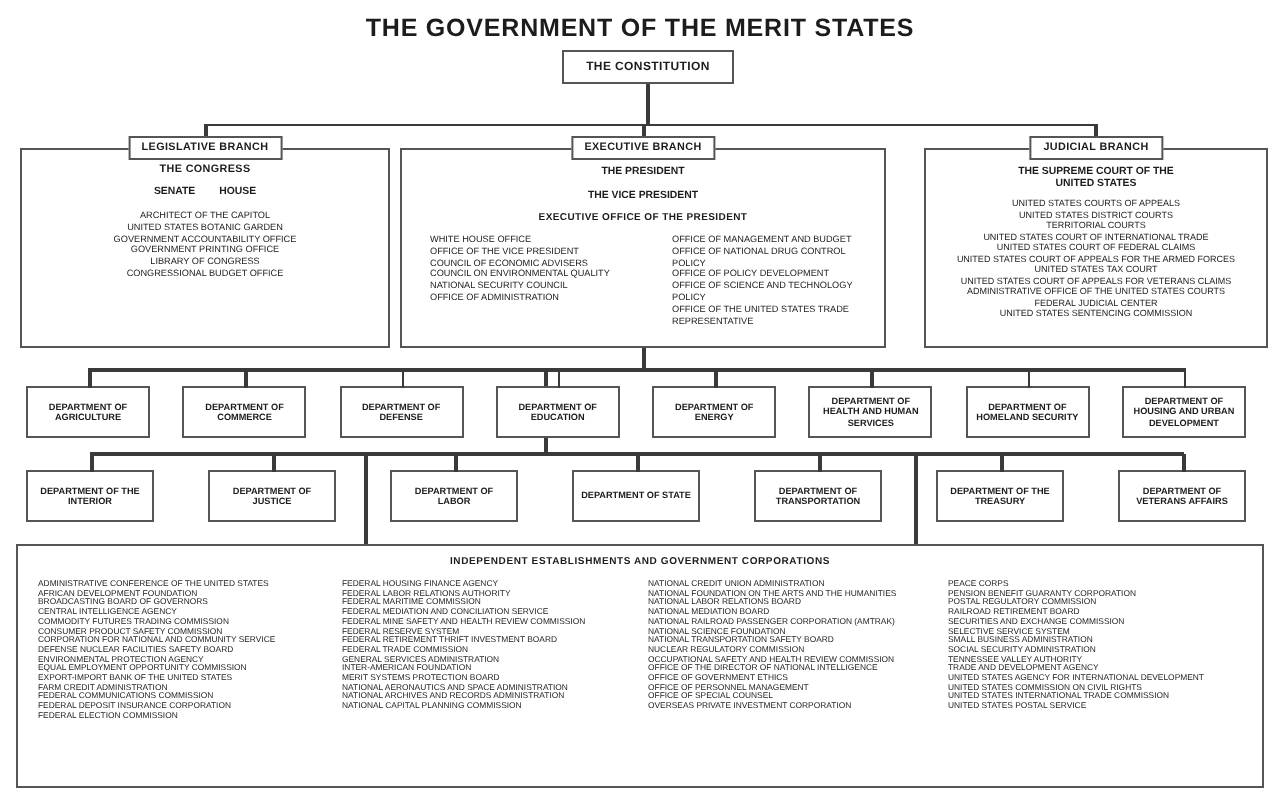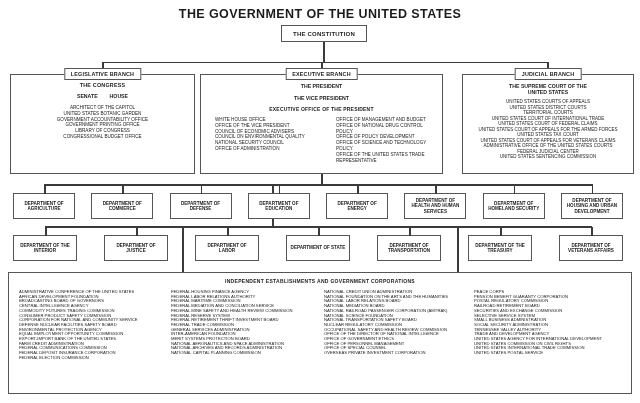--- a/index.html
+++ b/index.html
@@ -62,21 +62,21 @@
   .icol.c1{left:10px;}
   .icol.c2{left:162px;}
   .icol.c3{left:315px;}
   .icol.c4{left:465px;}
 </style>
 </head>
 <body>
 
 <div class="canvas">
 
-  <div class="page-title">THE GOVERNMENT OF THE UNITED STATES</div>
+  <div class="page-title">THE GOVERNMENT OF THE MERIT STATES</div>
 
   <div class="box constitution">THE CONSTITUTION</div>
 
   <div class="vl" style="left:323px;top:42px;width:1.5px;height:20px;"></div>
   <div class="hl" style="left:102px;top:61.5px;width:446px;height:1.5px;"></div>
   <div class="vl" style="left:102px;top:62px;width:1.5px;height:12px;"></div>
   <div class="vl" style="left:321px;top:62px;width:1.5px;height:12px;"></div>
   <div class="vl" style="left:547px;top:62px;width:1.5px;height:12px;"></div>
 
   <section class="branch b-legislative">

